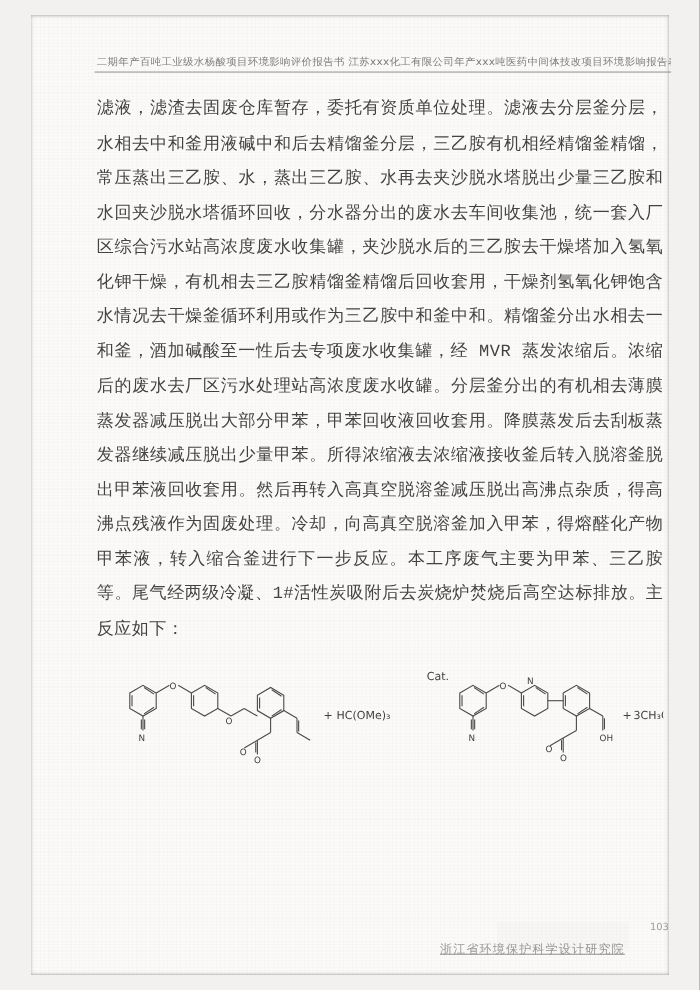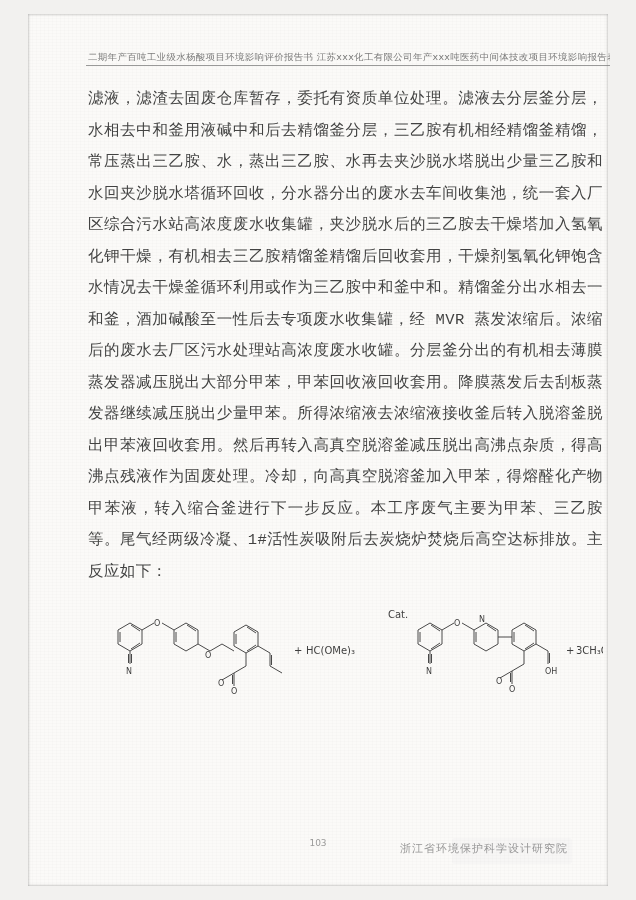--- a/index.html
+++ b/index.html
@@ -88,34 +88,35 @@
     height: 120px;
   }
   .scheme svg { display: block; }
 
   
   .footer-page {
     position: absolute;
     left: 0;
     right: 0;
     bottom: 38px;
-    text-align: center;
+    text-align: right;
     font-size: 9px;
     color: #7a7a7a;
     opacity: 0.75;
   }
   .footer-right {
     position: absolute;
     right: 40px;
-    bottom: 30px;
+    bottom: 16px;
     font-size: 11px;
     color: #6d6d6d;
     opacity: 0.7;
     letter-spacing: 1px;
     filter: blur(0.3px);
+    text-decoration: underline;
   }
   .stamp {
     position: absolute;
     right: 36px;
     bottom: 22px;
     width: 120px;
     height: 26px;
     border-radius: 3px;
     opacity: 0.25;
     background: rgba(120,120,160,0.12);

